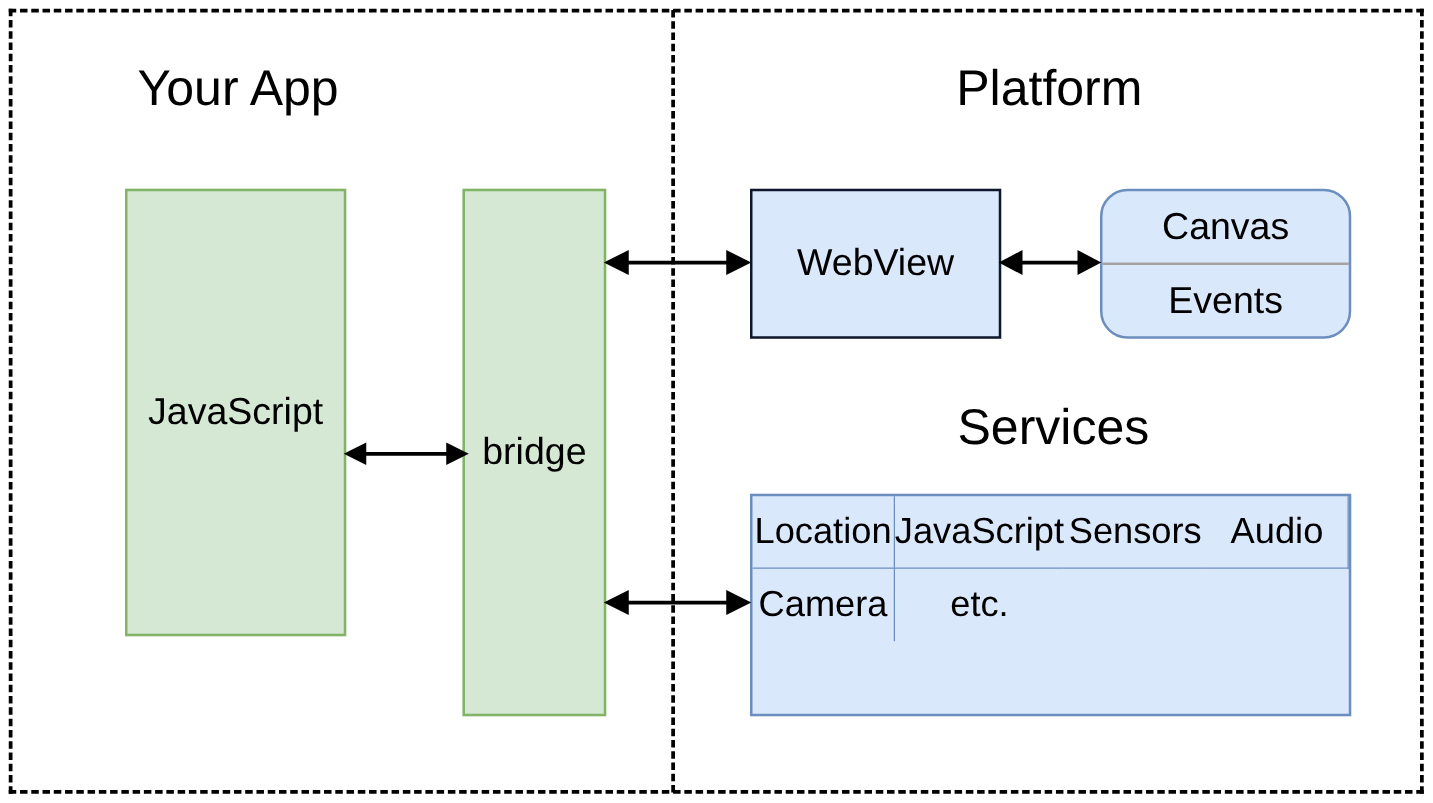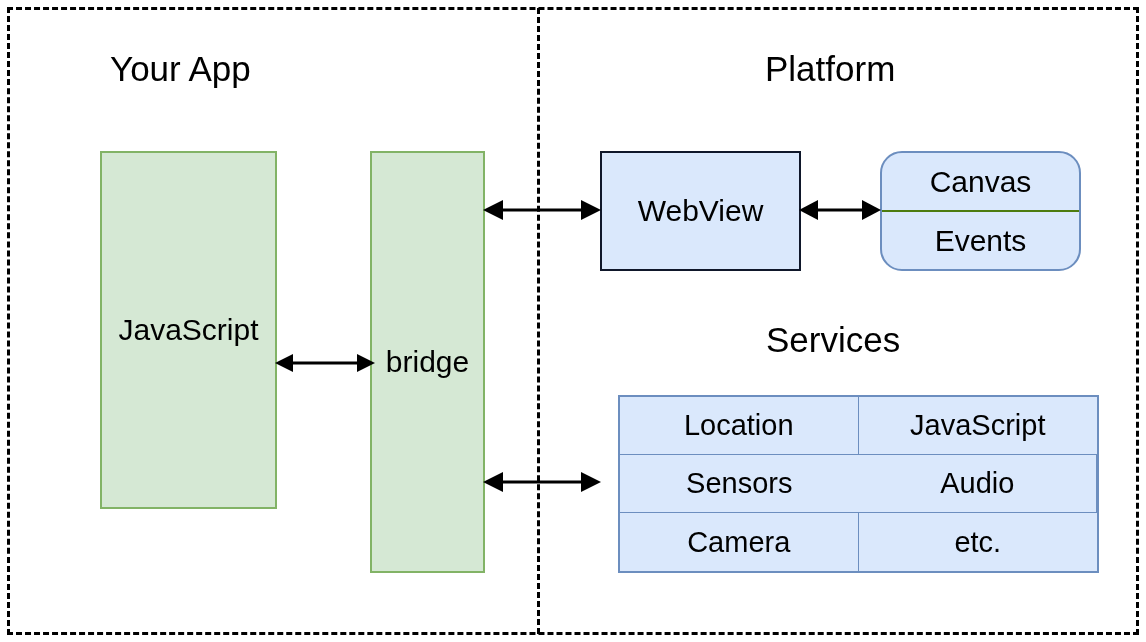--- a/index.html
+++ b/index.html
@@ -38,21 +38,21 @@
     left: 537px;
     top: 8px;
     width: 0;
     height: 626px;
     border-left: 3px dashed #000000;
   }
 
   
   .heading {
     position: absolute;
-    font-size: 35px;
+    font-size: 40px;
     color: #000000;
     white-space: nowrap;
     line-height: 1;
   }
   #heading-your-app { left: 110px;  top: 51px; }
   #heading-platform { left: 765px;  top: 51px; text-align: right; }
   #heading-services { left: 766px;  top: 322px; }
 
   
   .node {
@@ -90,36 +90,35 @@
   #stack-canvas-events { left: 880px; top: 151px; width: 201px; height: 120px; border-radius: 22px; }
   .stack .cell {
     flex: 1 1 0;
     display: flex;
     align-items: center;
     justify-content: center;
     font-size: 30px;
     color: #000000;
     white-space: nowrap;
   }
-  .stack .cell + .cell { border-top: 2px solid #4d7c0f; }
+  .stack .cell + .cell { border-top: 2px solid #a3a3a3; }
 
   
   .services-table {
     position: absolute;
     left: 600px;
     top: 395px;
     width: 481px;
     height: 178px;
     box-sizing: border-box;
     border: 2px solid #6c8ebf;
     background: #dae8fc;
     display: grid;
-    grid-template-columns: 1fr 1fr;
+    grid-template-columns: 1fr 1fr 1fr 1fr;
     grid-template-rows: 1fr 1fr 1fr;
-    margin-left: 18px;
   }
   .services-table .svc-cell {
     display: flex;
     align-items: center;
     justify-content: center;
     font-size: 29px;
     color: #000000;
     white-space: nowrap;
     box-sizing: border-box;
     border-right: 1px solid #6c8ebf;

